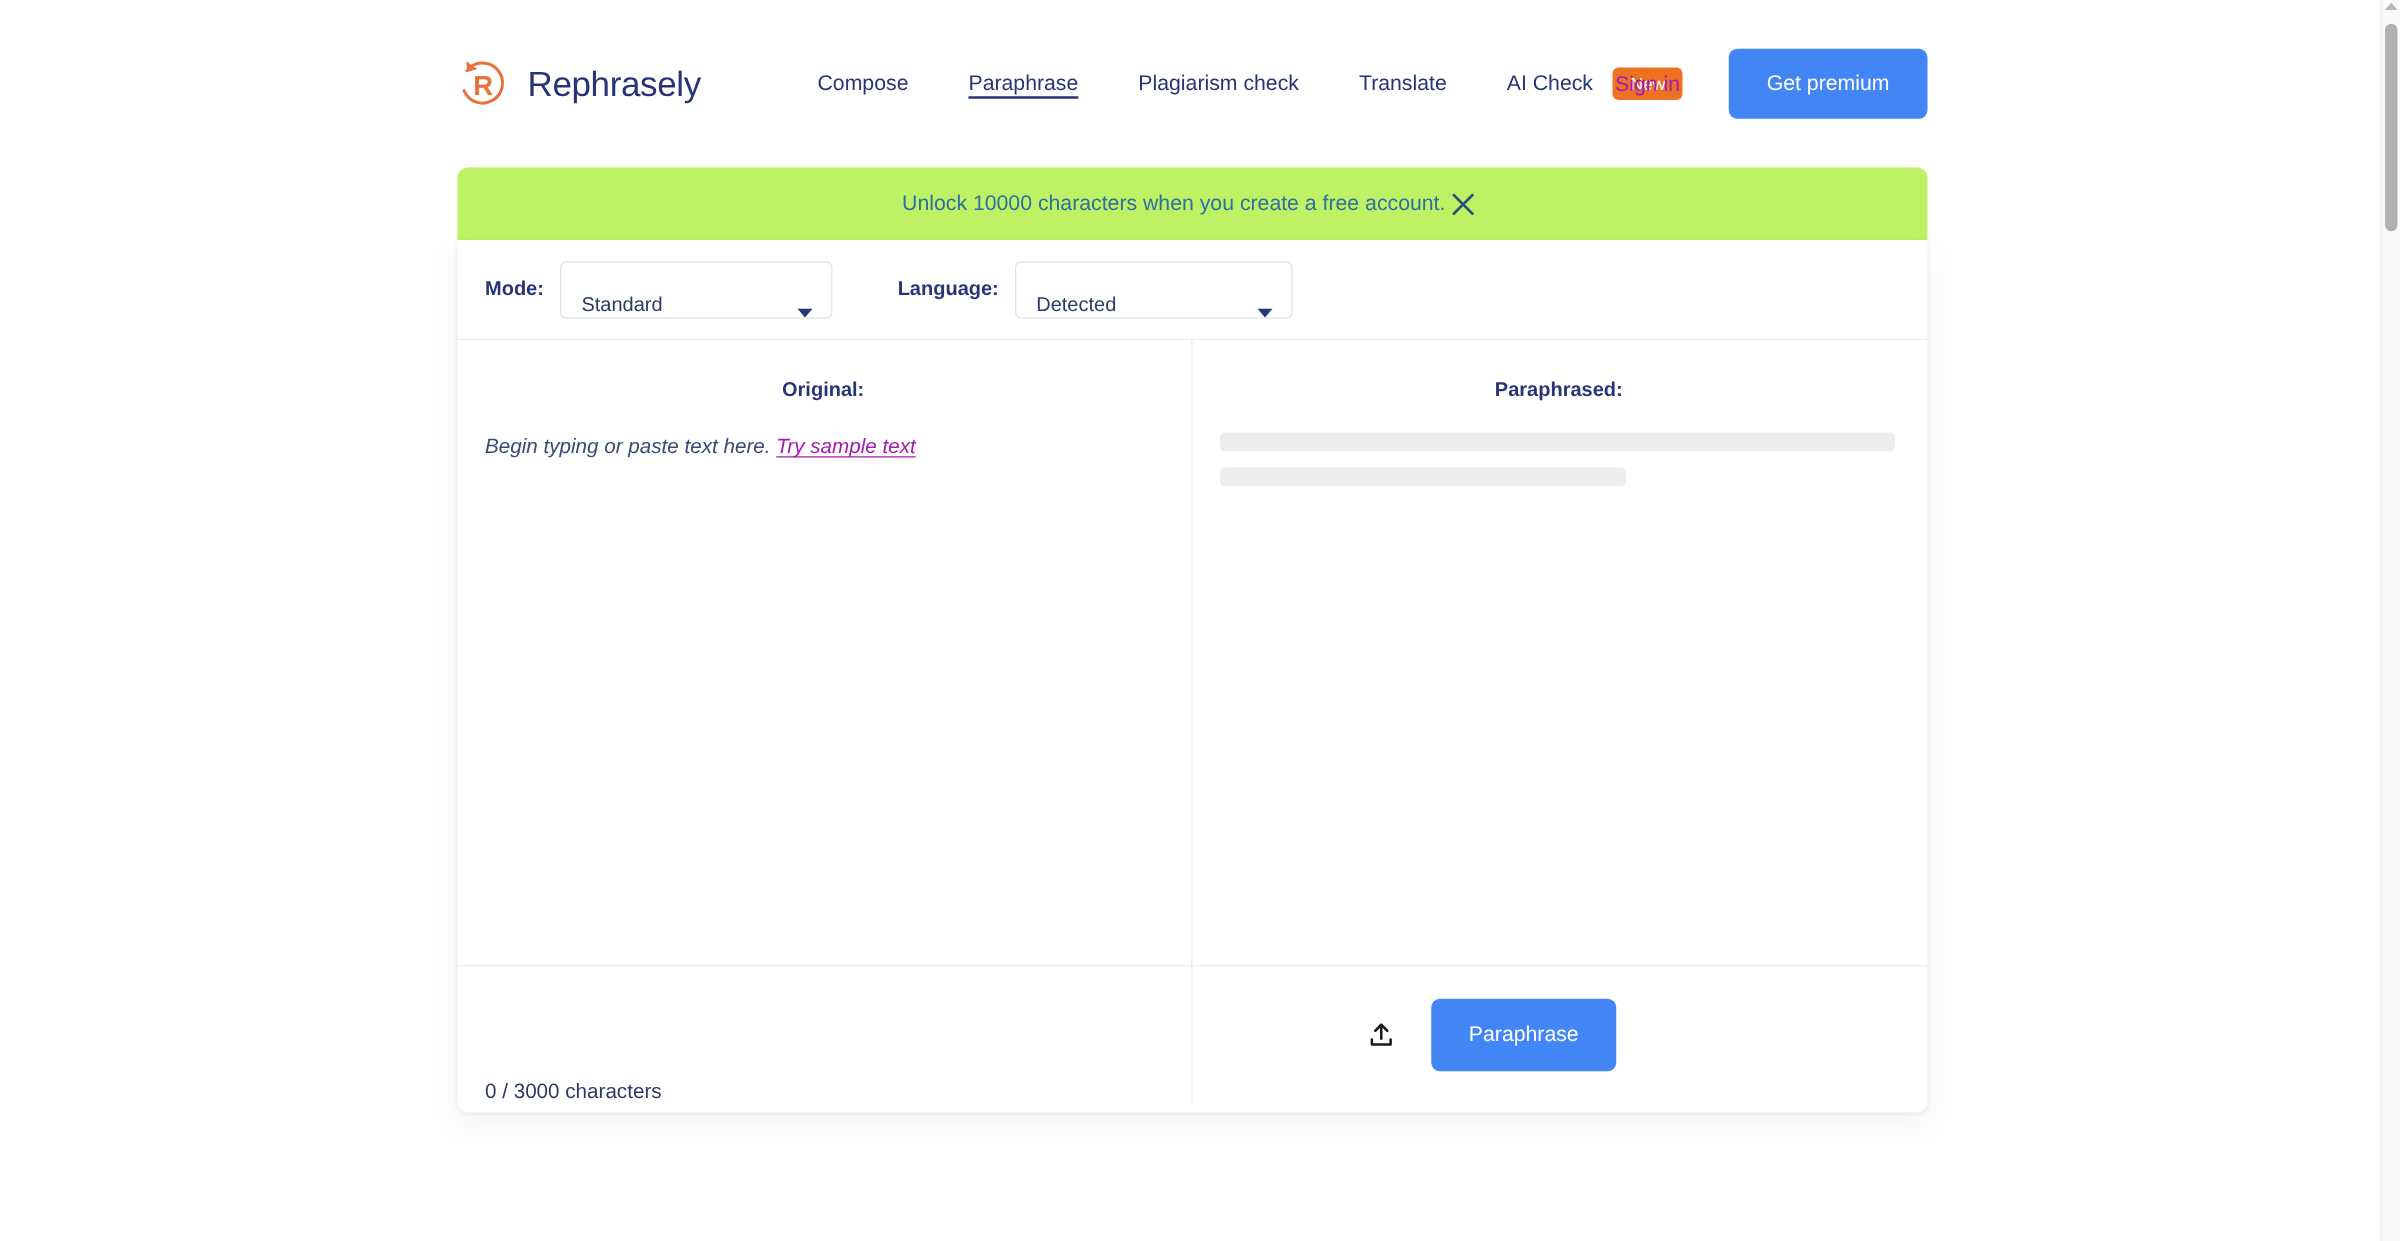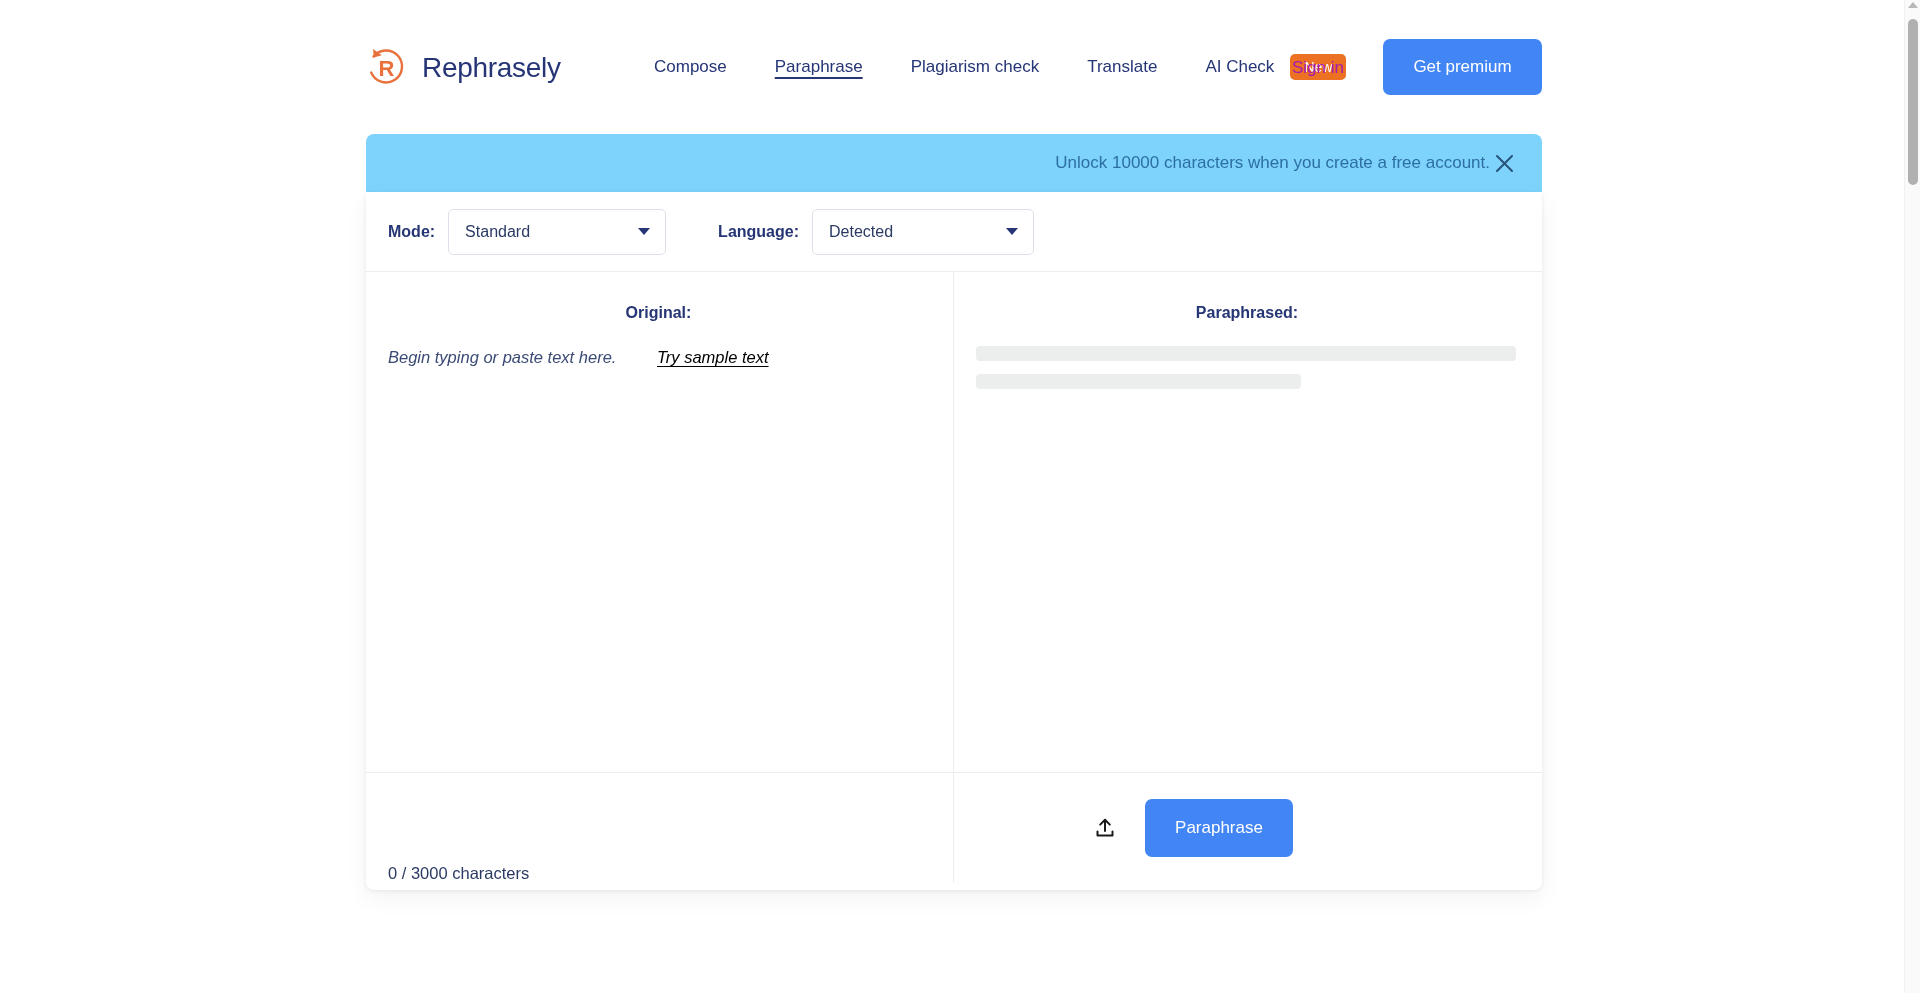--- a/index.html
+++ b/index.html
@@ -144,25 +144,25 @@
     white-space: nowrap;
   }
 
   
   .banner {
     position: absolute;
     left: 366px;
     top: 134px;
     width: 1176px;
     height: 58px;
-    background: #7dd3fc;
+    background: #bef264;
     border-radius: 8px 8px 0 0;
     display: flex;
     align-items: center;
-    justify-content: flex-end;
+    justify-content: center;
     padding: 0 24px 0 22px;
   }
   .banner-text {
     font-size: 17px;
     color: #2d6fa3;
     white-space: nowrap;
   }
   .banner-close {
     width: 28px; height: 28px;
     cursor: pointer;
@@ -197,21 +197,21 @@
     font-weight: bold;
     color: #253575;
     white-space: nowrap;
   }
   .select {
     position: relative;
     height: 46px;
     border: 1px solid #dfe1ea;
     border-radius: 5px;
     display: flex;
-    align-items: center;
+    align-items: flex-end;
     padding: 0 16px;
     cursor: pointer;
     background: #fff;
   }
   .select.mode { width: 218px; margin-right: 39px; }
   .select.lang { width: 222px; }
   .select-value {
     font-size: 16px;
     color: #2b3a63;
     white-space: nowrap;
@@ -244,25 +244,24 @@
     text-align: center;
   }
   .placeholder {
     font-size: 16.5px;
     font-style: italic;
     color: #3a4a75;
     line-height: 1.4;
   }
   .sample-link {
     font-style: italic;
-    color: #000000;
+    color: #a21caf;
     text-decoration: underline;
     text-underline-offset: 3px;
     cursor: pointer;
-    margin-left: 36px;
   }
   .skeleton {
     background: #eceded;
     border-radius: 4px;
     height: 15px;
   }
   .skel-1 { width: 540px; margin-bottom: 13px; }
   .skel-2 { width: 325px; }
 
   

